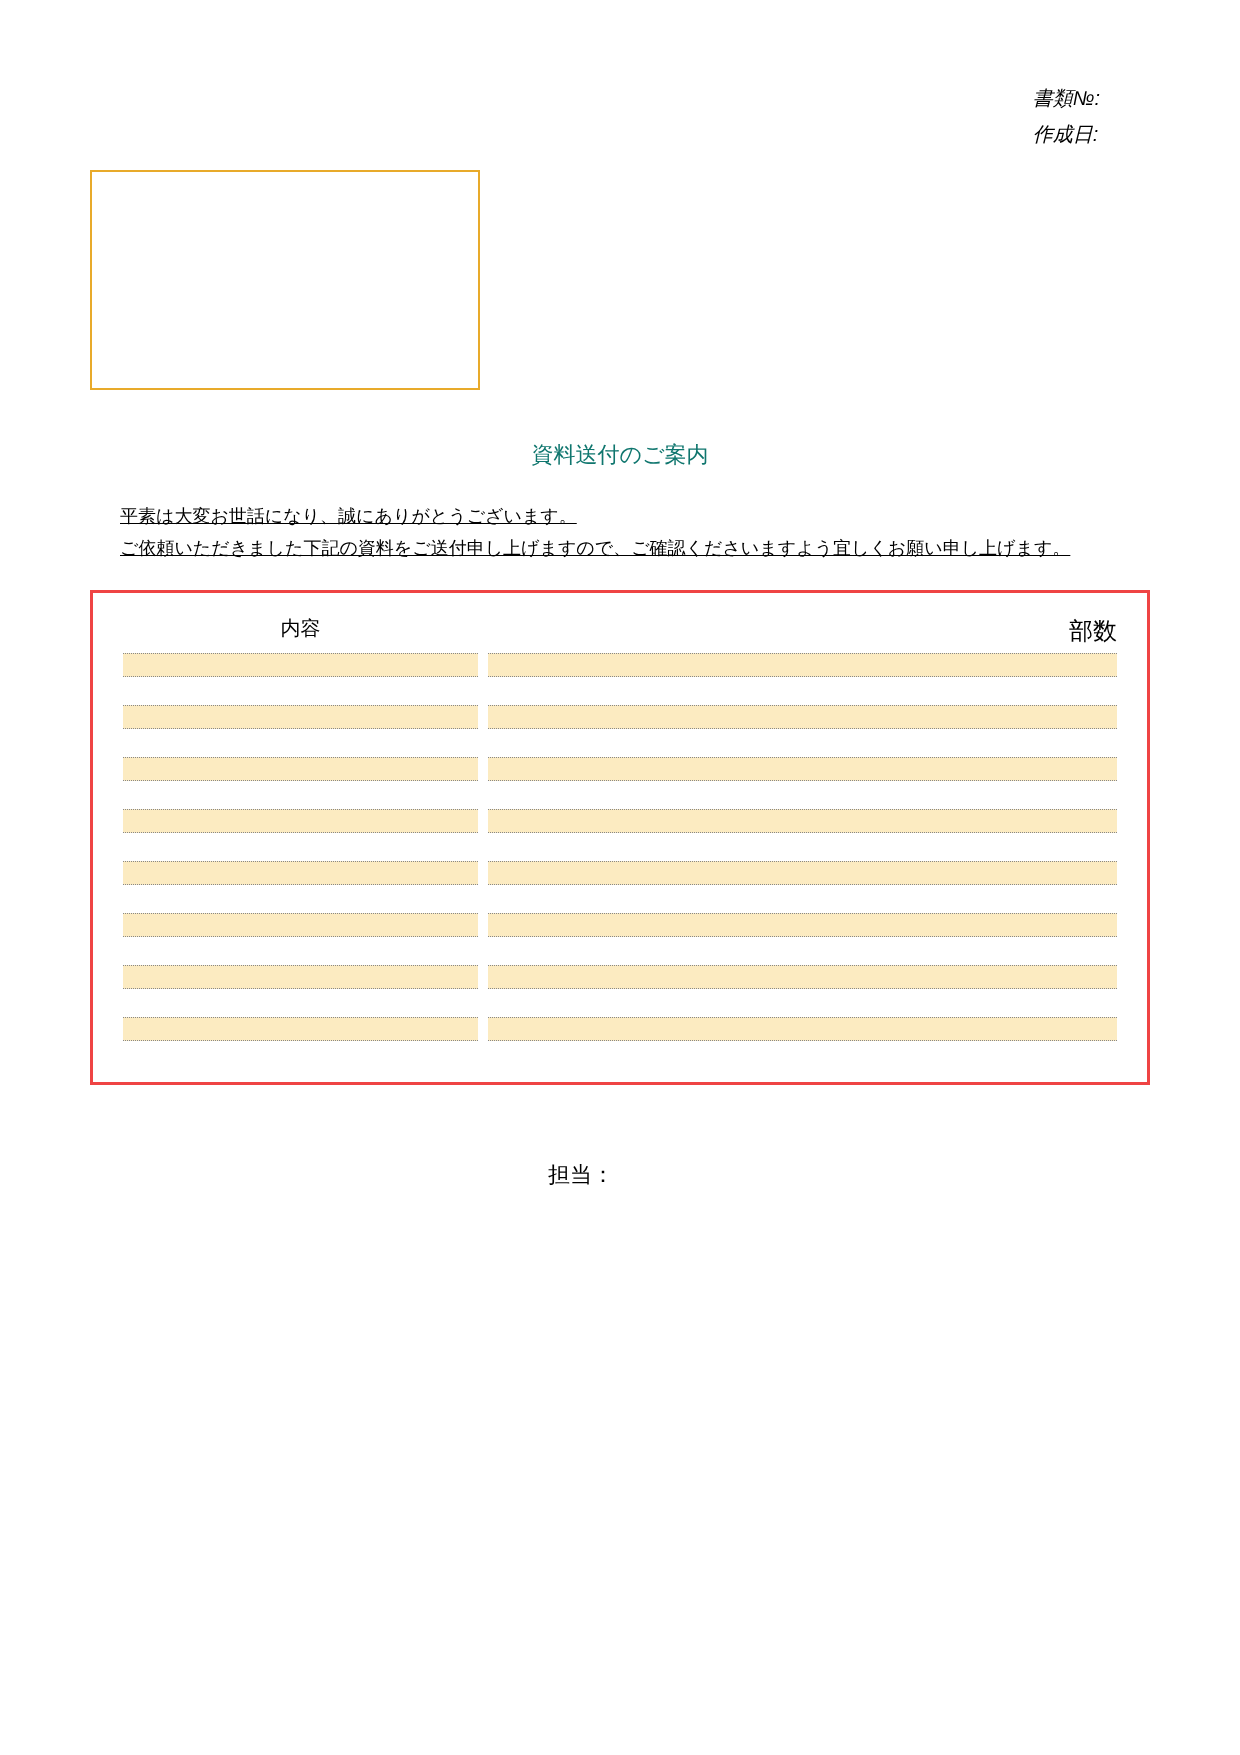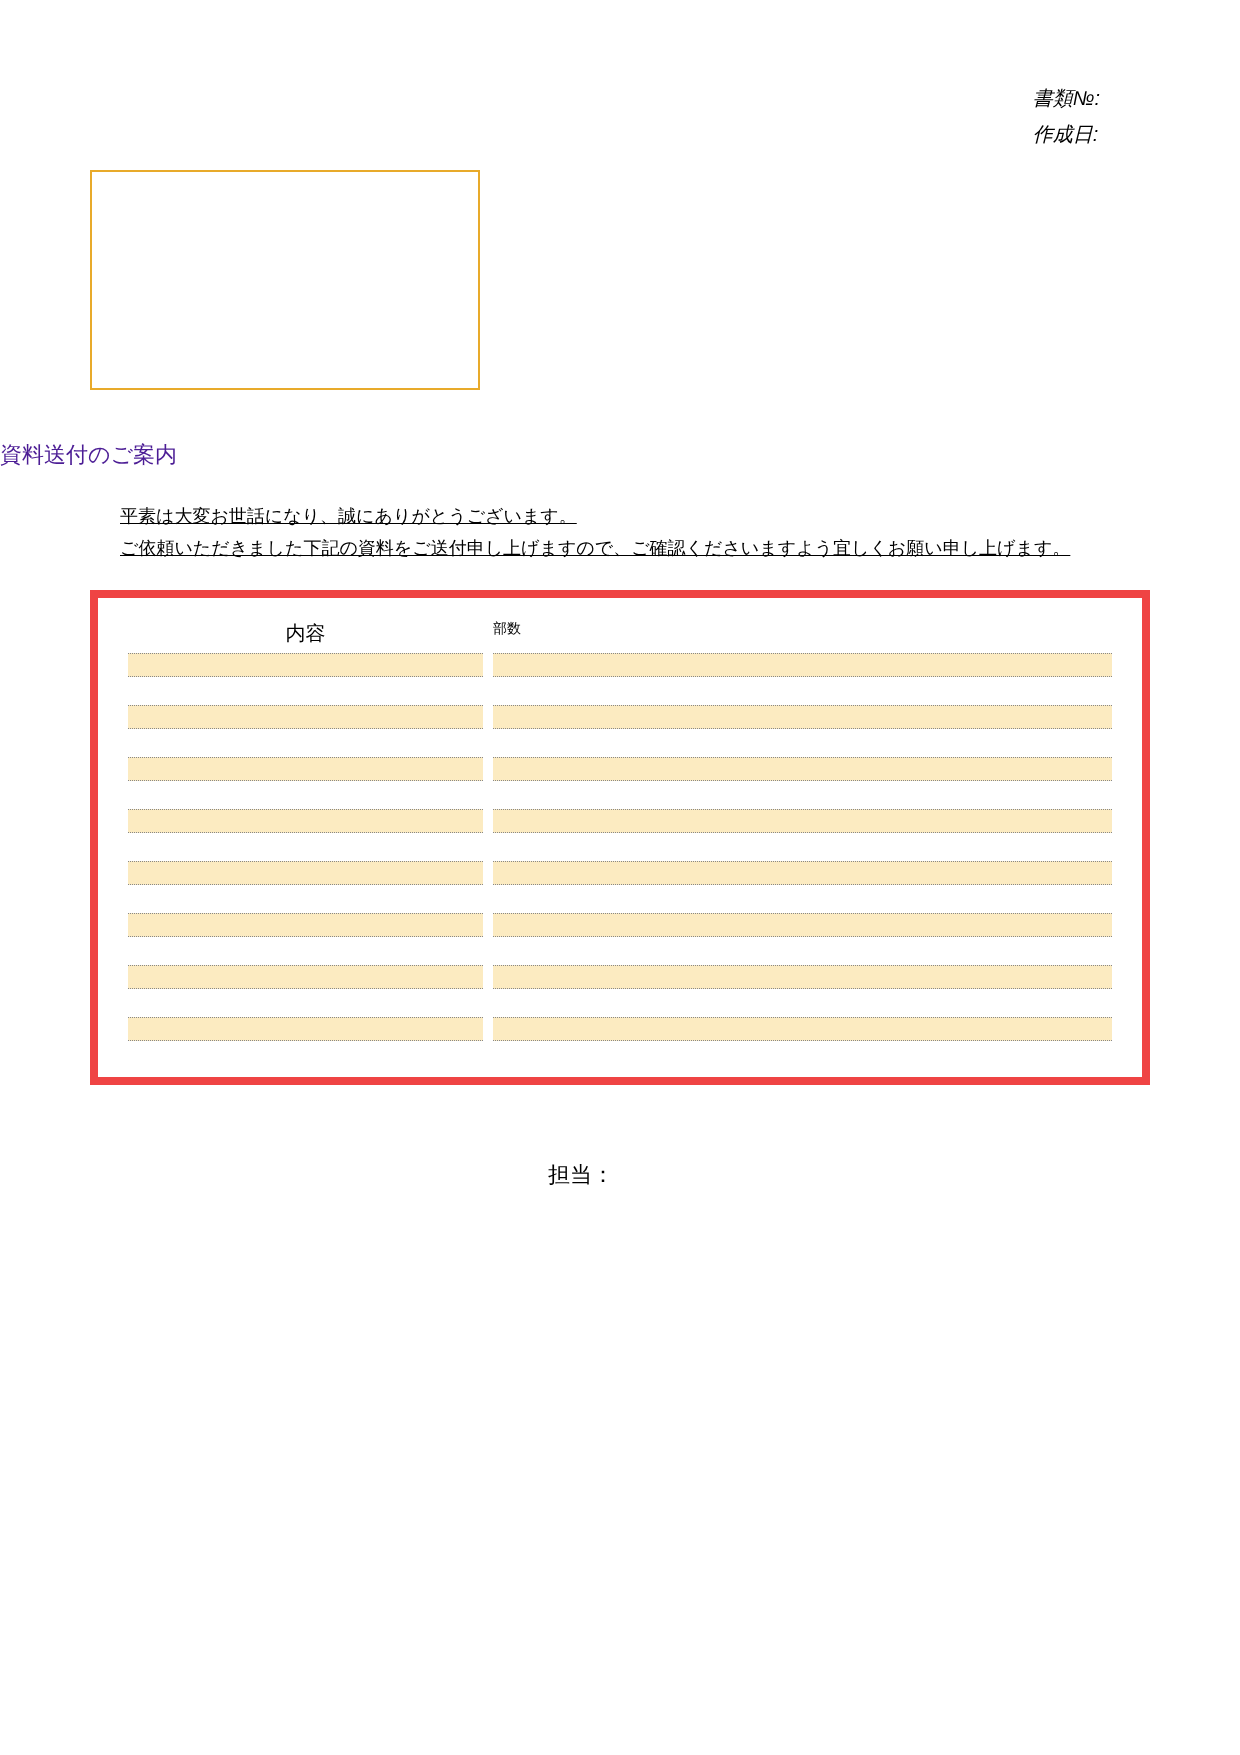--- a/index.html
+++ b/index.html
@@ -33,62 +33,62 @@
       width: 390px;
       height: 220px;
       border: 2px solid #e8aa2a;
       background: #ffffff;
     }
     .doc-title {
       position: absolute;
       top: 440px;
       left: 0;
       right: 0;
-      text-align: left;
+      text-align: center;
       font-size: 22px;
-      color: #4c1d95;
+      color: #0f766e;
       font-weight: normal;
     }
     .body-text {
       position: absolute;
       top: 500px;
       left: 120px;
       right: 120px;
       font-size: 18px;
       line-height: 1.8;
       color: #000;
       text-decoration: underline;
     }
     .table-frame {
       position: absolute;
       top: 590px;
       left: 90px;
       right: 90px;
       height: 495px;
-      border: 8px solid #ef4444;
+      border: 3px solid #ef4444;
       background: #ffffff;
       padding: 22px 30px 25px 30px;
     }
     .table-header {
       display: flex;
       gap: 10px;
       margin-bottom: 6px;
     }
     .col-content {
       flex: 0 0 355px;
       font-size: 20px;
       color: #000;
       text-align: center;
       font-weight: normal;
     }
     .col-copies {
       flex: 1;
-      font-size: 14px;
+      font-size: 24px;
       color: #000;
-      text-align: left;
+      text-align: right;
       font-weight: normal;
     }
     .table-body {
       display: flex;
       flex-direction: column;
       gap: 0;
     }
     .table-row {
       display: flex;
       gap: 10px;

